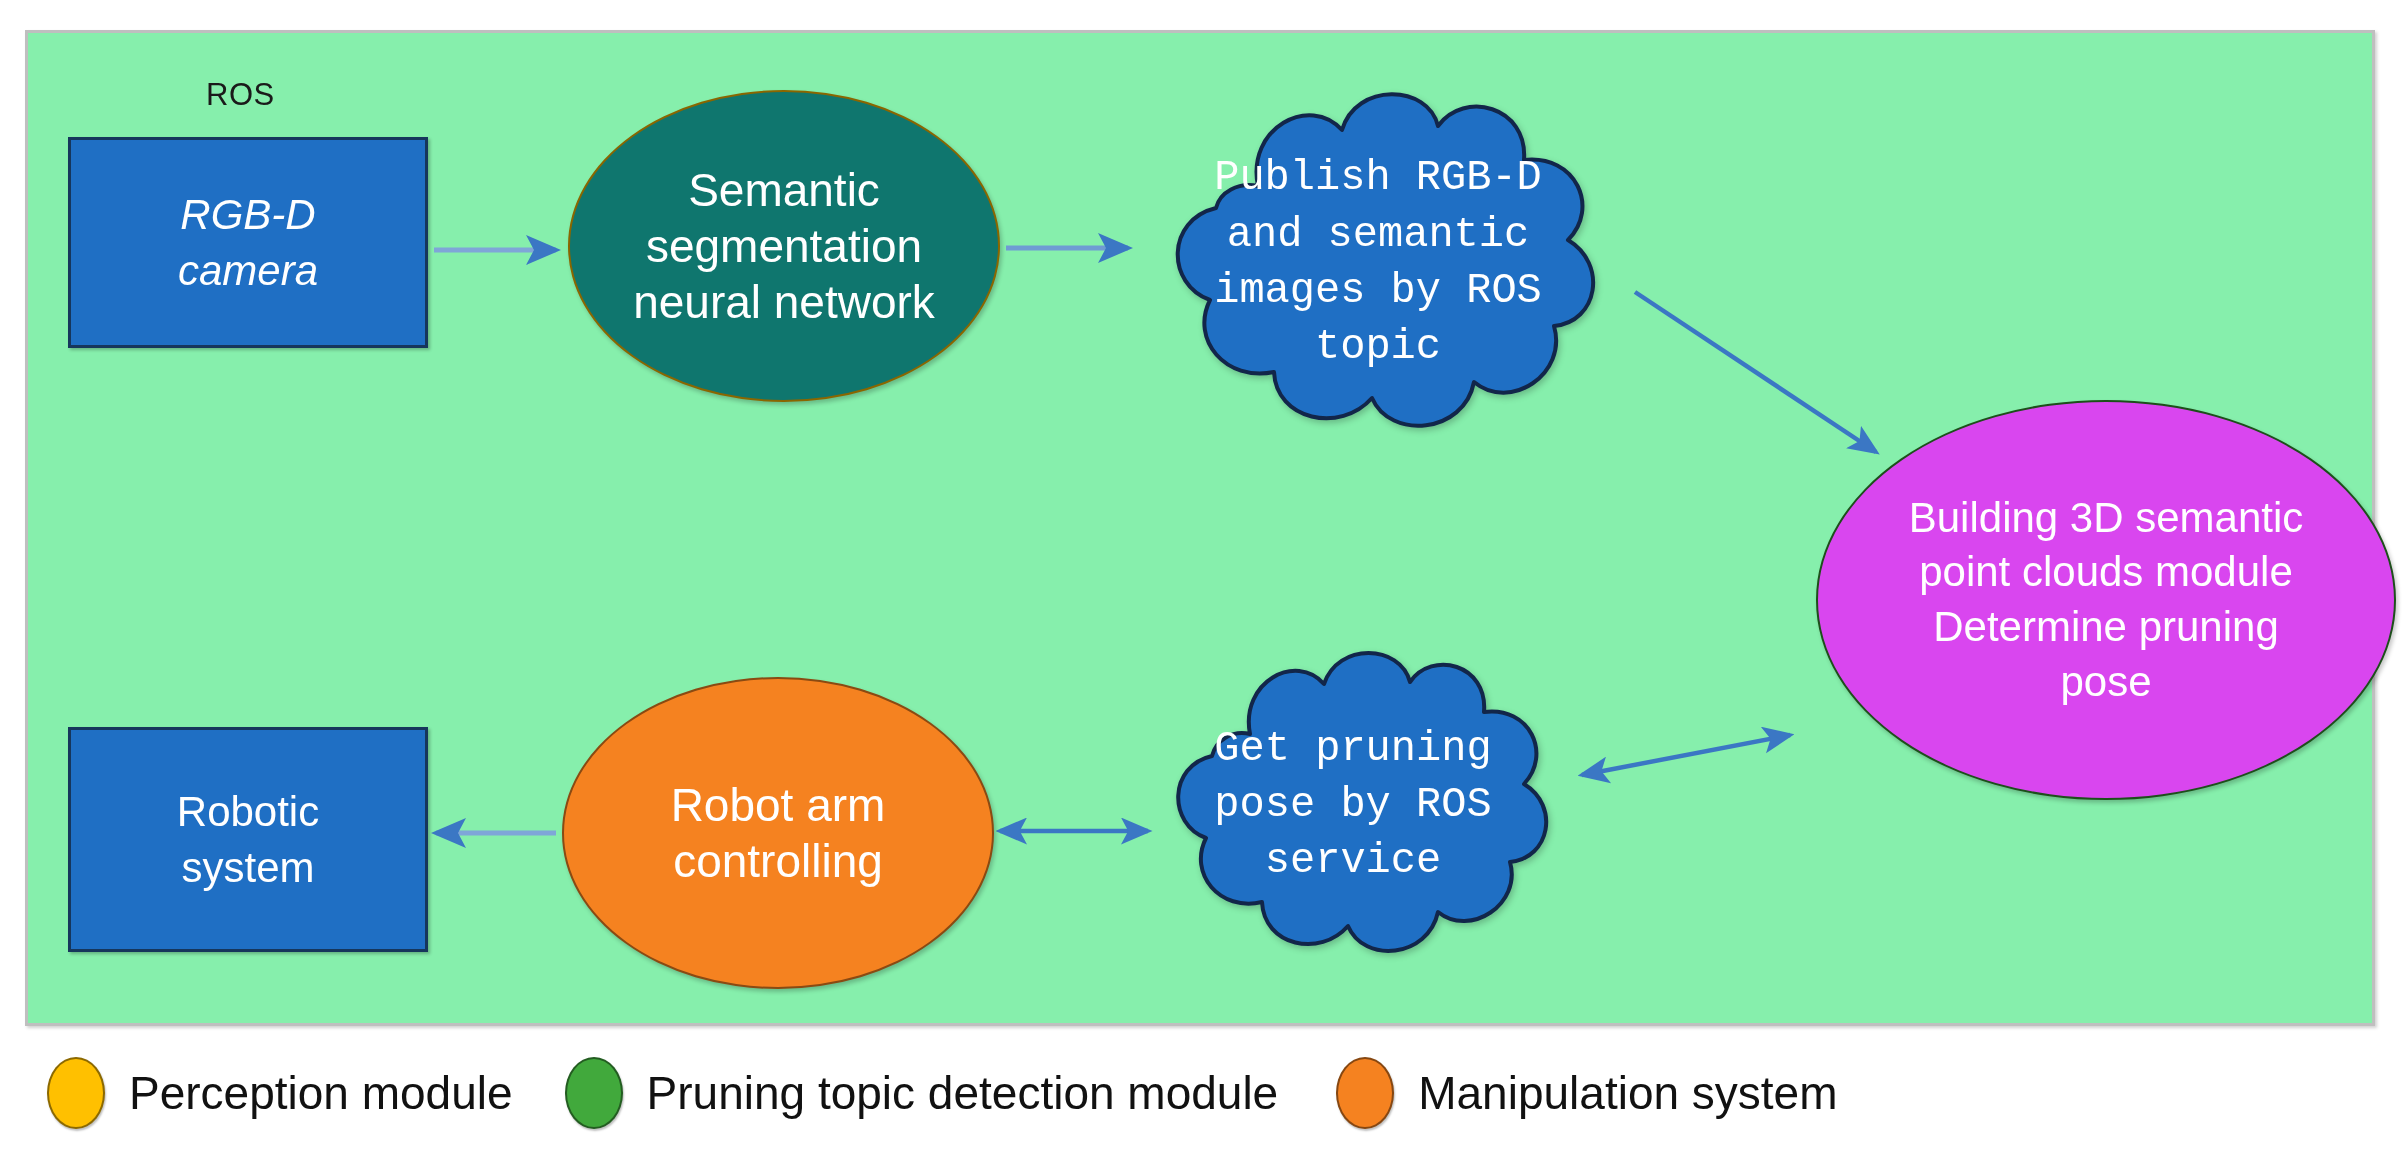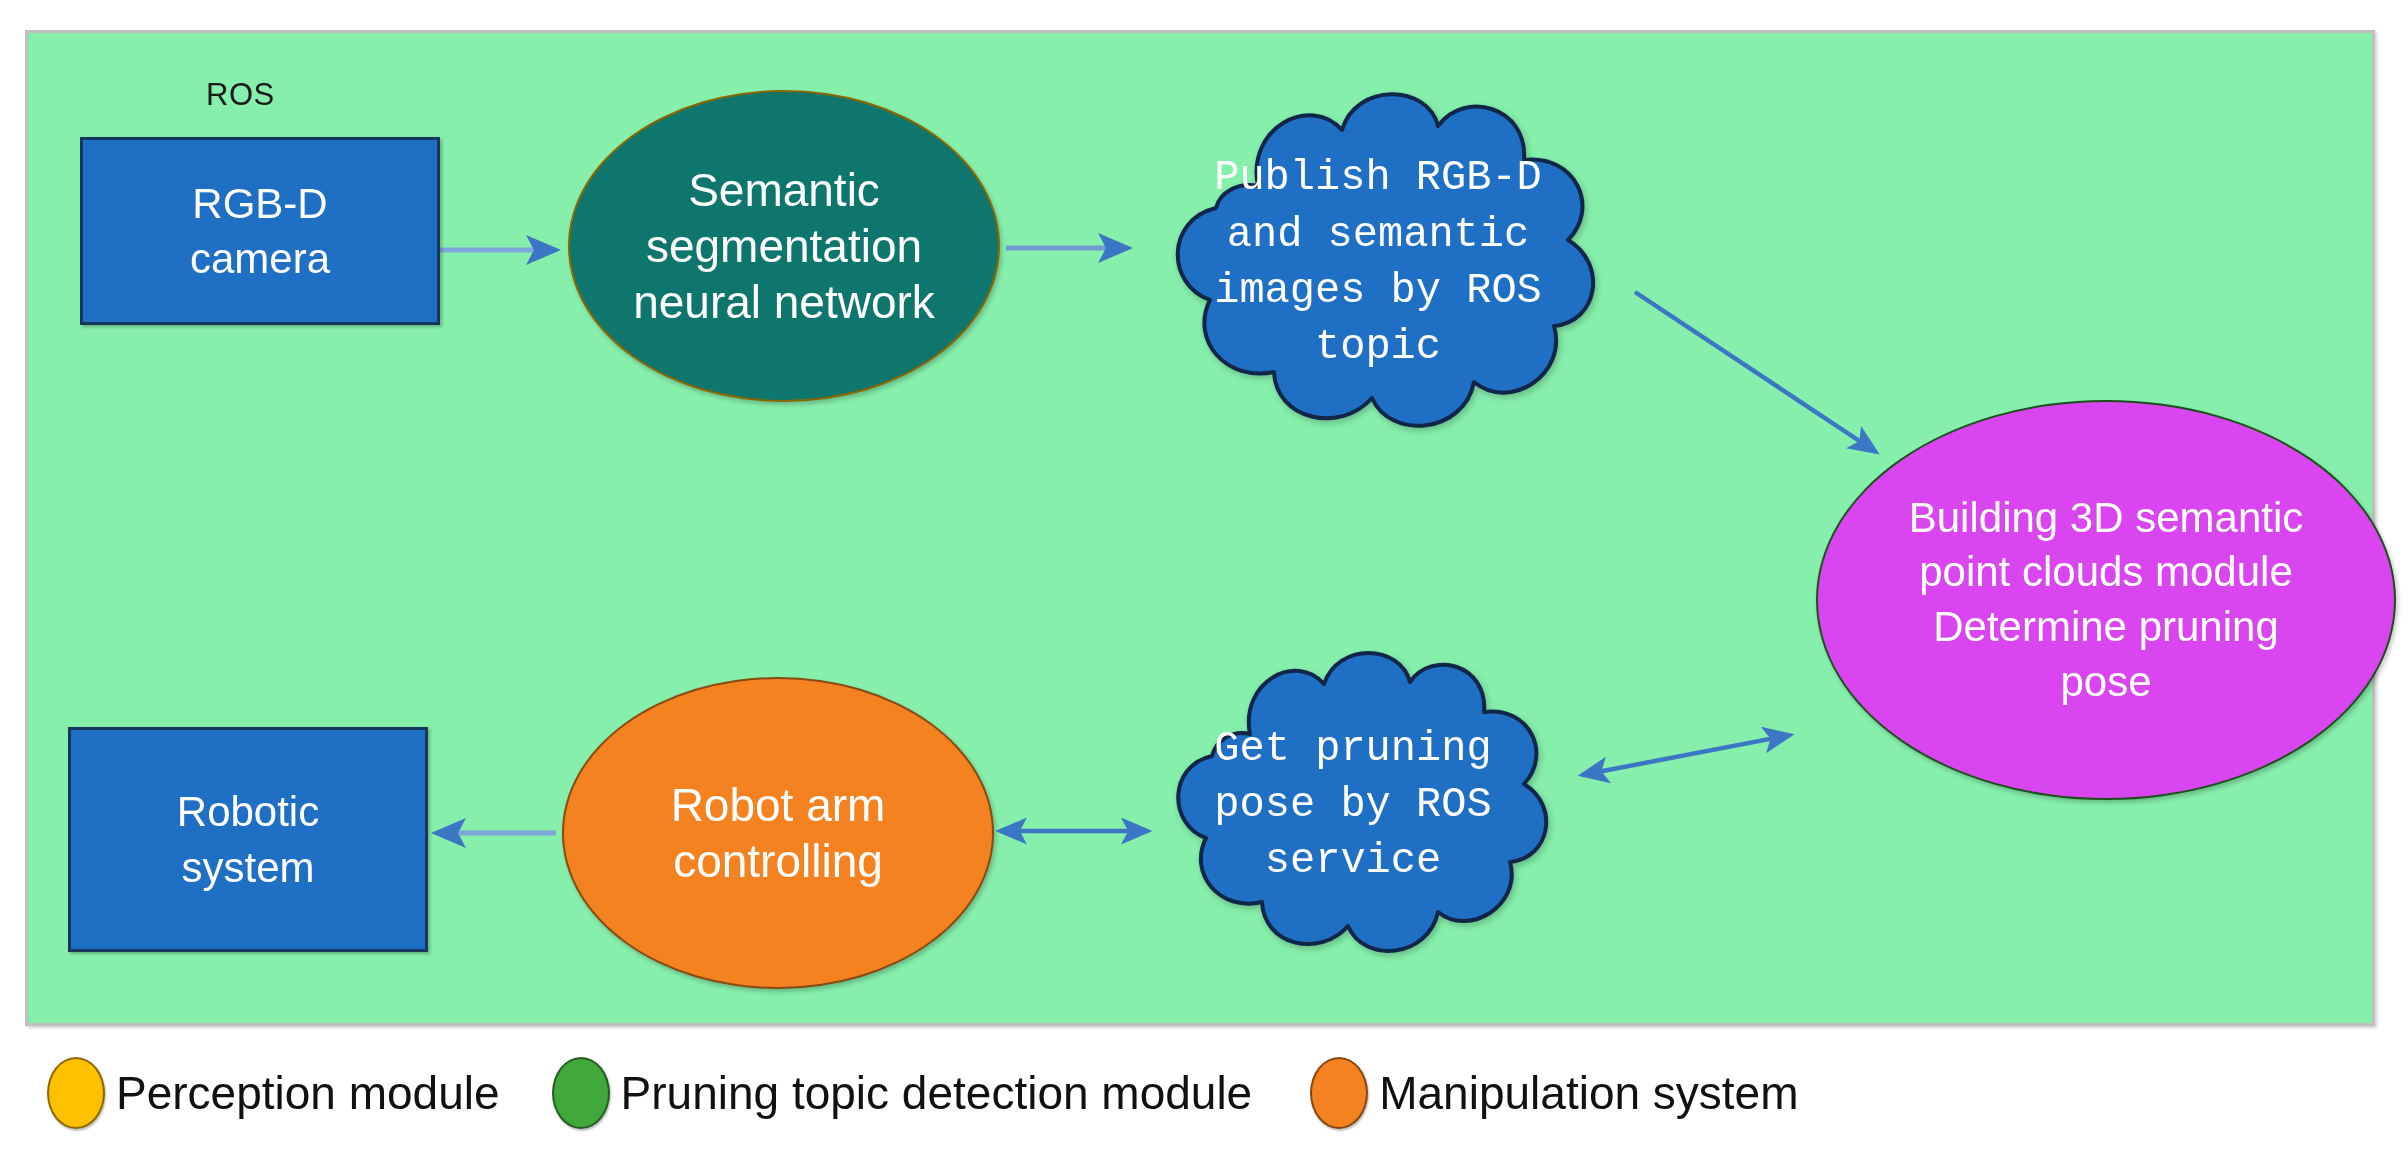--- a/index.html
+++ b/index.html
@@ -38,21 +38,21 @@
     background:#1F6FC4;
     border:3px solid #16365C;
     box-sizing:border-box;
     display:flex;align-items:center;justify-content:center;
     color:#ffffff;
     font-size:42px;
     line-height:1.32;
     text-align:center;
     box-shadow:2px 2px 3px rgba(0,0,0,0.25);
   }
-  #rect-camera{left:80px;top:137px;width:360px;height:188px;}
+  #rect-camera{left:68px;top:137px;width:360px;height:211px;font-style:italic;}
   #rect-robot{left:68px;top:727px;width:360px;height:225px;}
 
   
   .ellipse{
     position:absolute;
     border-radius:50%;
     display:flex;align-items:center;justify-content:center;
     color:#ffffff;
     text-align:center;
     box-shadow:2px 3px 4px rgba(0,0,0,0.22);
@@ -106,21 +106,21 @@
   }
   .legend-item{display:flex;align-items:center;}
   .legend-dot{
     width:58px;height:72px;border-radius:50%;
     box-sizing:border-box;
     box-shadow:1px 2px 2px rgba(0,0,0,0.25);
     flex:0 0 auto;
   }
   .legend-label{
     font-size:46px;color:#111111;
-    margin-left:11px;white-space:nowrap;
+    margin-left:24px;white-space:nowrap;
   }
   #lg-0{margin-left:22px;}
   #lg-1{margin-left:52px;}
   #lg-2{margin-left:58px;}
 </style>
 </head>
 <body>
 
 <div id="root">
 

